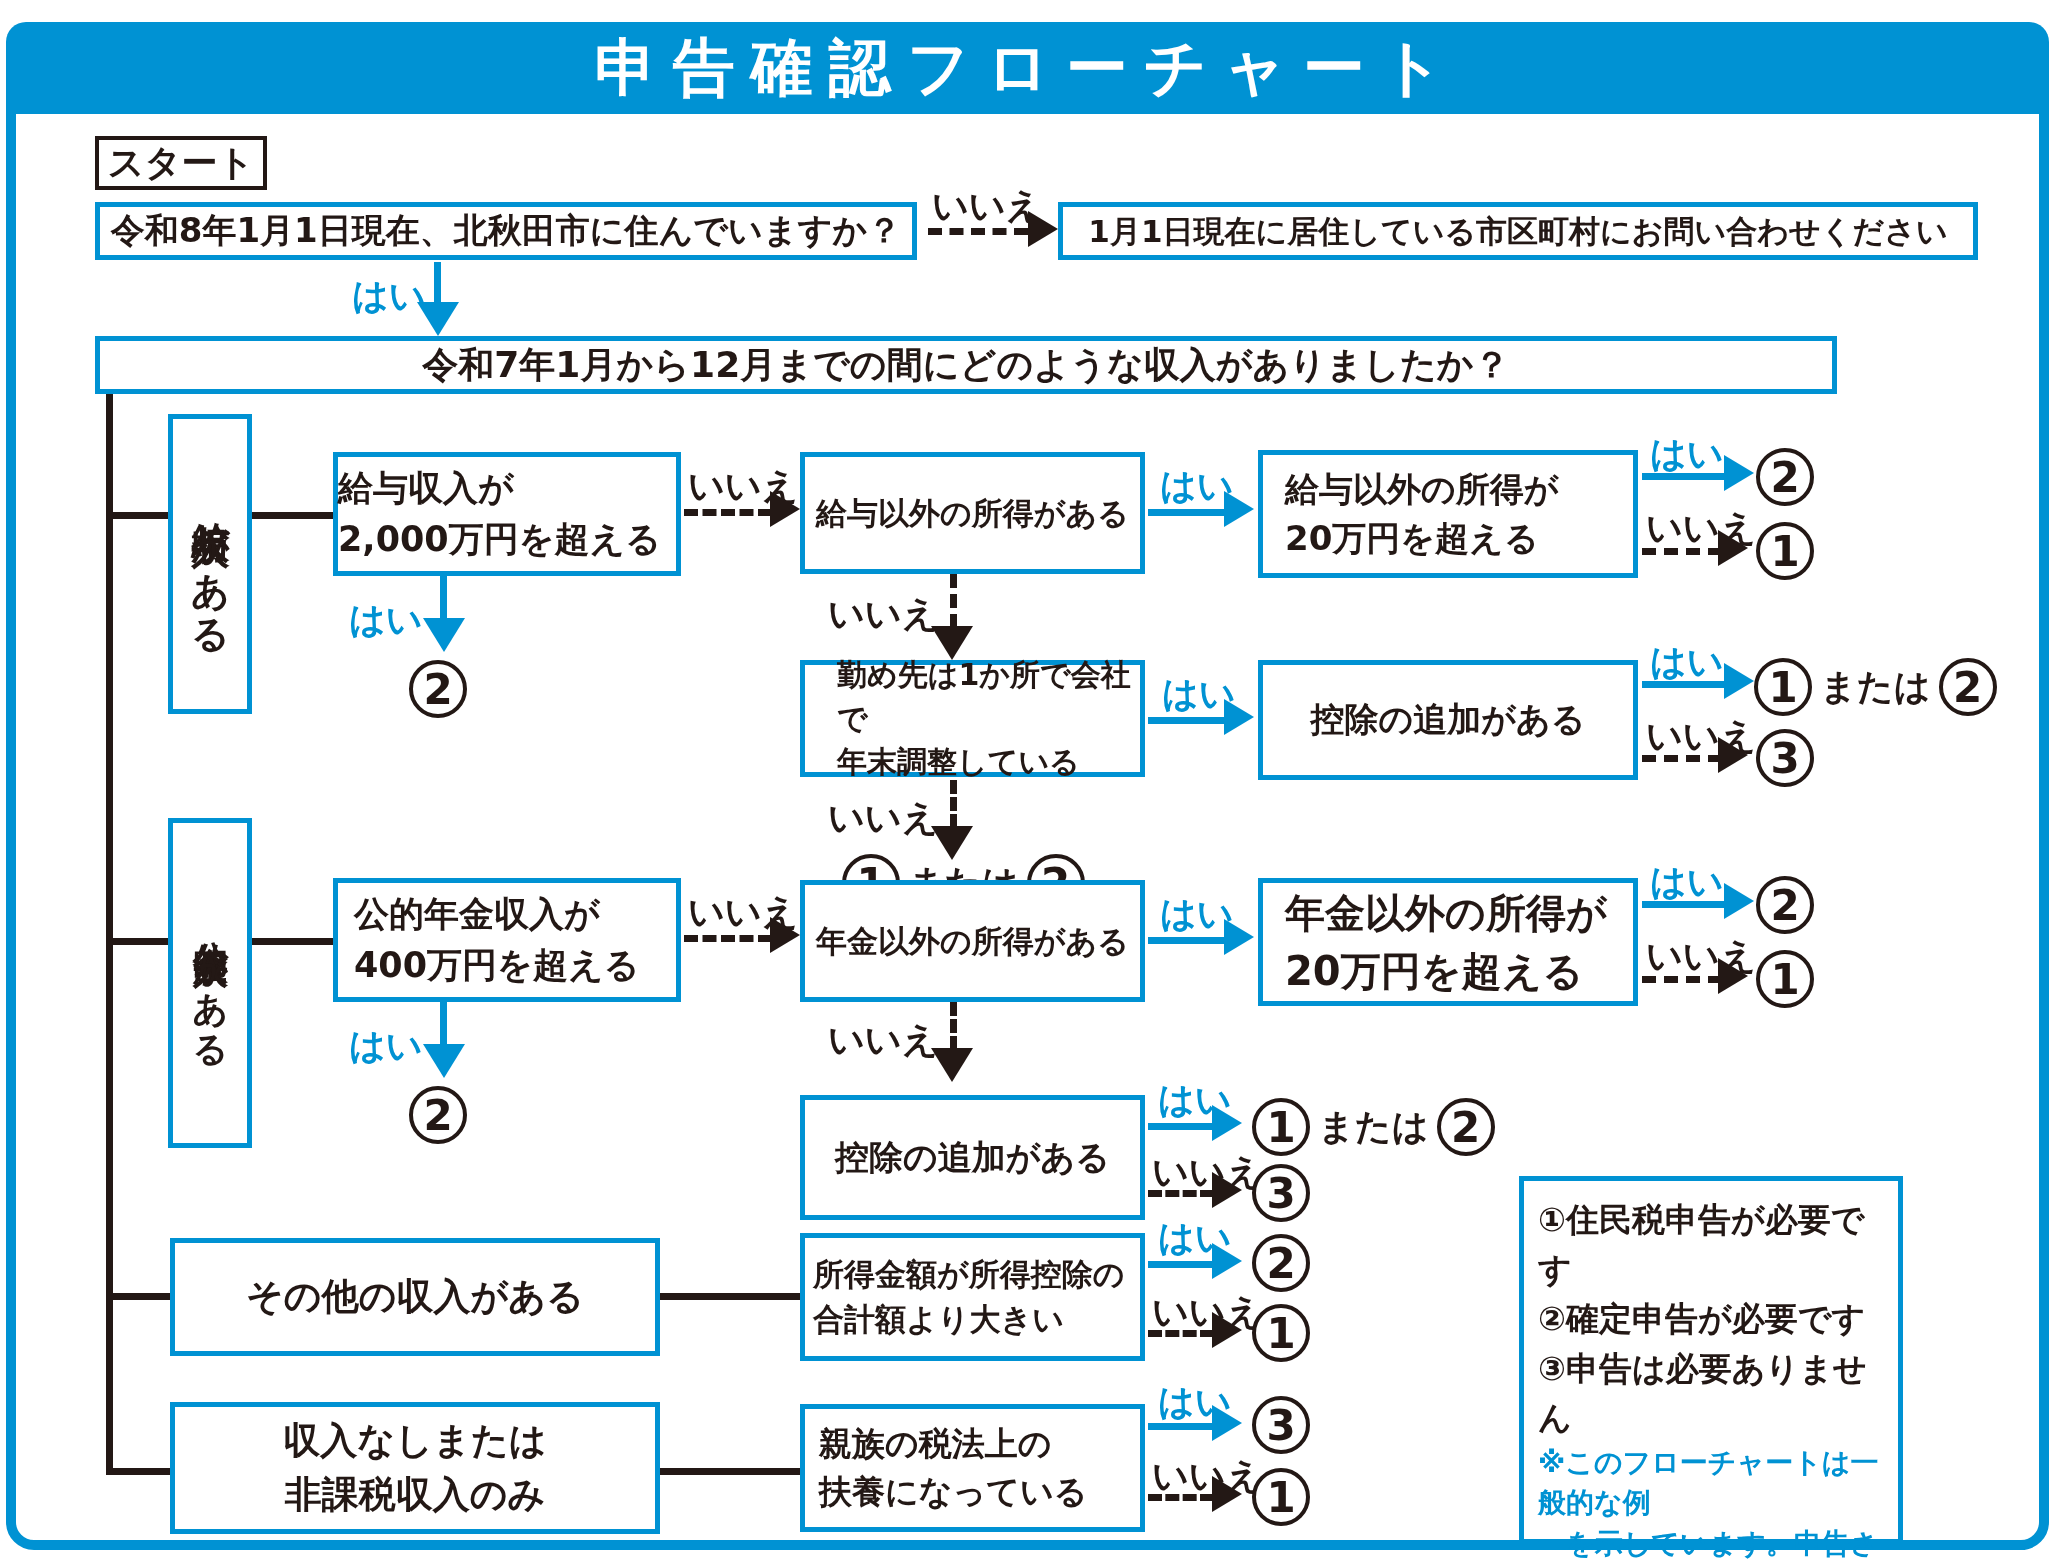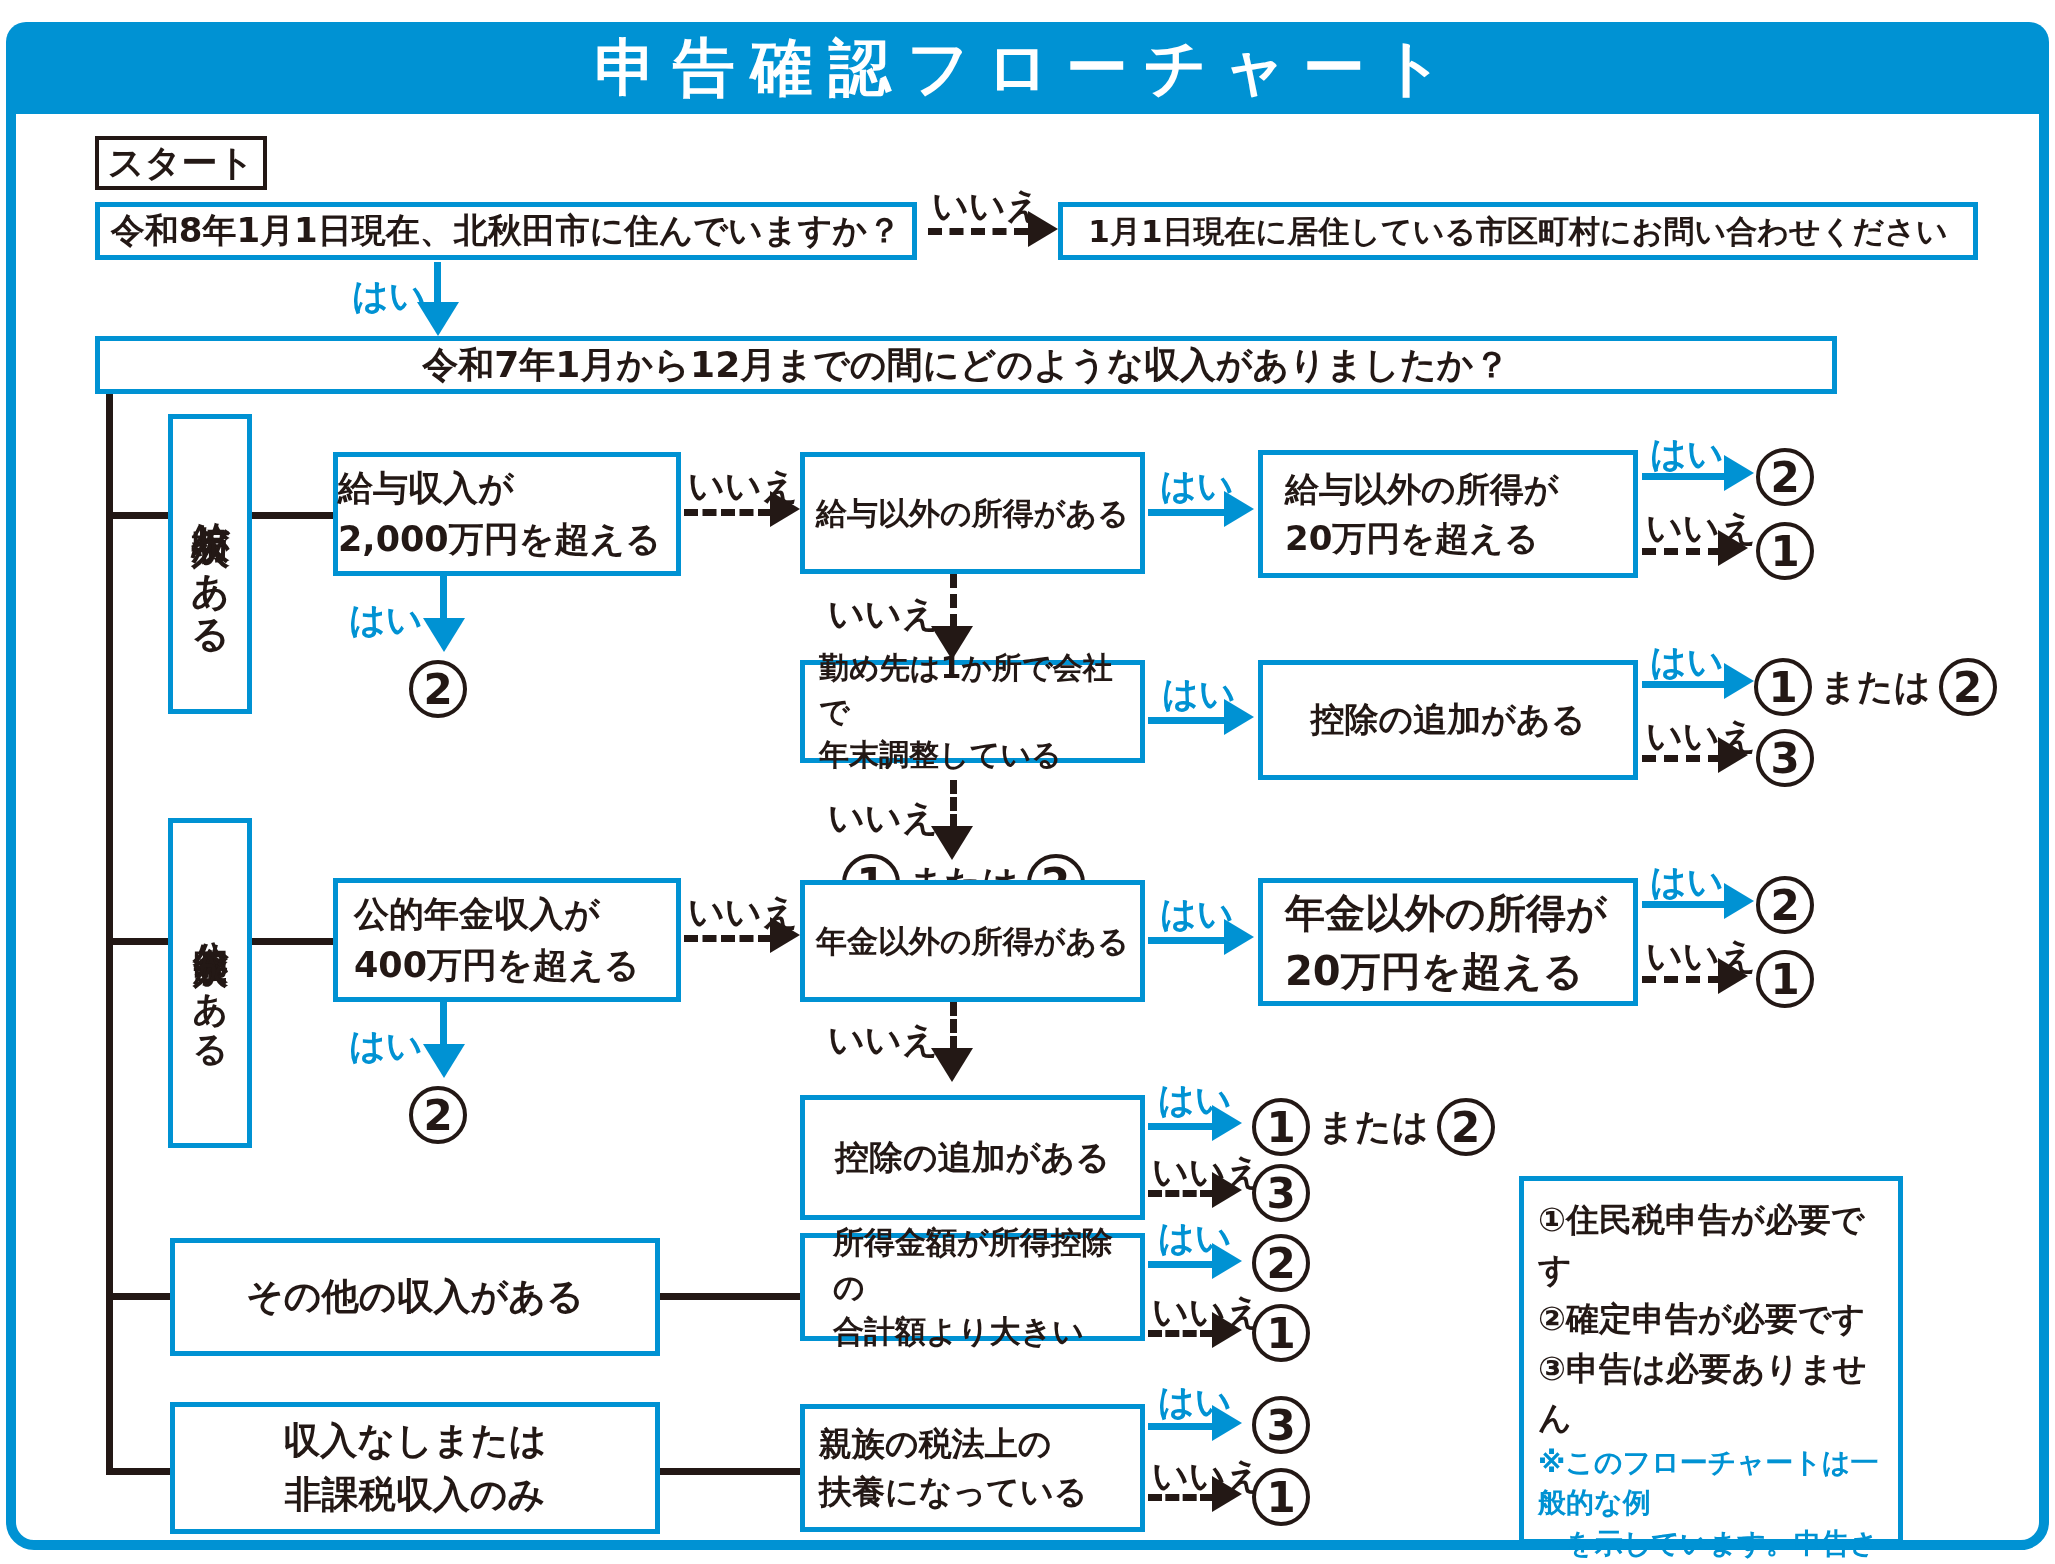--- a/index.html
+++ b/index.html
@@ -131,21 +131,21 @@
   <div class="dash-h" style="left:1642px; top:548px; width:80px;"></div>
   <div class="head-r" style="left:1718px; top:530px;"></div>
   <div class="circ" style="left:1756px; top:522px;">
     <span>1</span>
   </div>
 
   <div class="dash-v" style="left:950px; top:574px; height:54px;"></div>
   <div class="lbl" style="left:828px; top:590px;">いいえ</div>
   <div class="head-d" style="left:931px; top:626px;"></div>
 
-  <div class="bx left" style="left:800px; top:660px; width:345px; height:103px; font-size:30px; padding-left:14px;">
+  <div class="bx left" style="left:800px; top:660px; width:345px; height:117px; font-size:30px; padding-left:32px;">
     <span>勤め先は1か所で会社で</span>
     <span>年末調整している</span>
   </div>
 
   <div class="lbl yes" style="left:1162px; top:670px;">はい</div>
   <div class="hline blue" style="left:1148px; top:717px; width:78px;"></div>
   <div class="head-r blue" style="left:1224px; top:699px;"></div>
 
   <div class="bx" style="left:1258px; top:660px; width:380px; height:120px; font-size:34px;">
     <span>控除の追加がある</span>
@@ -260,21 +260,21 @@
   <div class="circ" style="left:1252px; top:1164px;">
     <span>3</span>
   </div>
 
   <div class="hline" style="left:106px; top:1293px; width:64px;"></div>
   <div class="bx" style="left:170px; top:1238px; width:490px; height:118px; font-size:37px;">
     <span>その他の収入がある</span>
   </div>
   <div class="hline" style="left:660px; top:1293px; width:140px;"></div>
 
-  <div class="bx left" style="left:800px; top:1233px; width:345px; height:108px; font-size:31px; padding-left:28px;">
+  <div class="bx left" style="left:800px; top:1233px; width:345px; height:128px; font-size:31px; padding-left:8px;">
     <span>所得金額が所得控除の</span>
     <span>合計額より大きい</span>
   </div>
 
   <div class="lbl yes" style="left:1158px; top:1214px;">はい</div>
   <div class="hline blue" style="left:1148px; top:1261px; width:66px;"></div>
   <div class="head-r blue" style="left:1212px; top:1243px;"></div>
   <div class="circ" style="left:1252px; top:1234px;">
     <span>2</span>
   </div>

